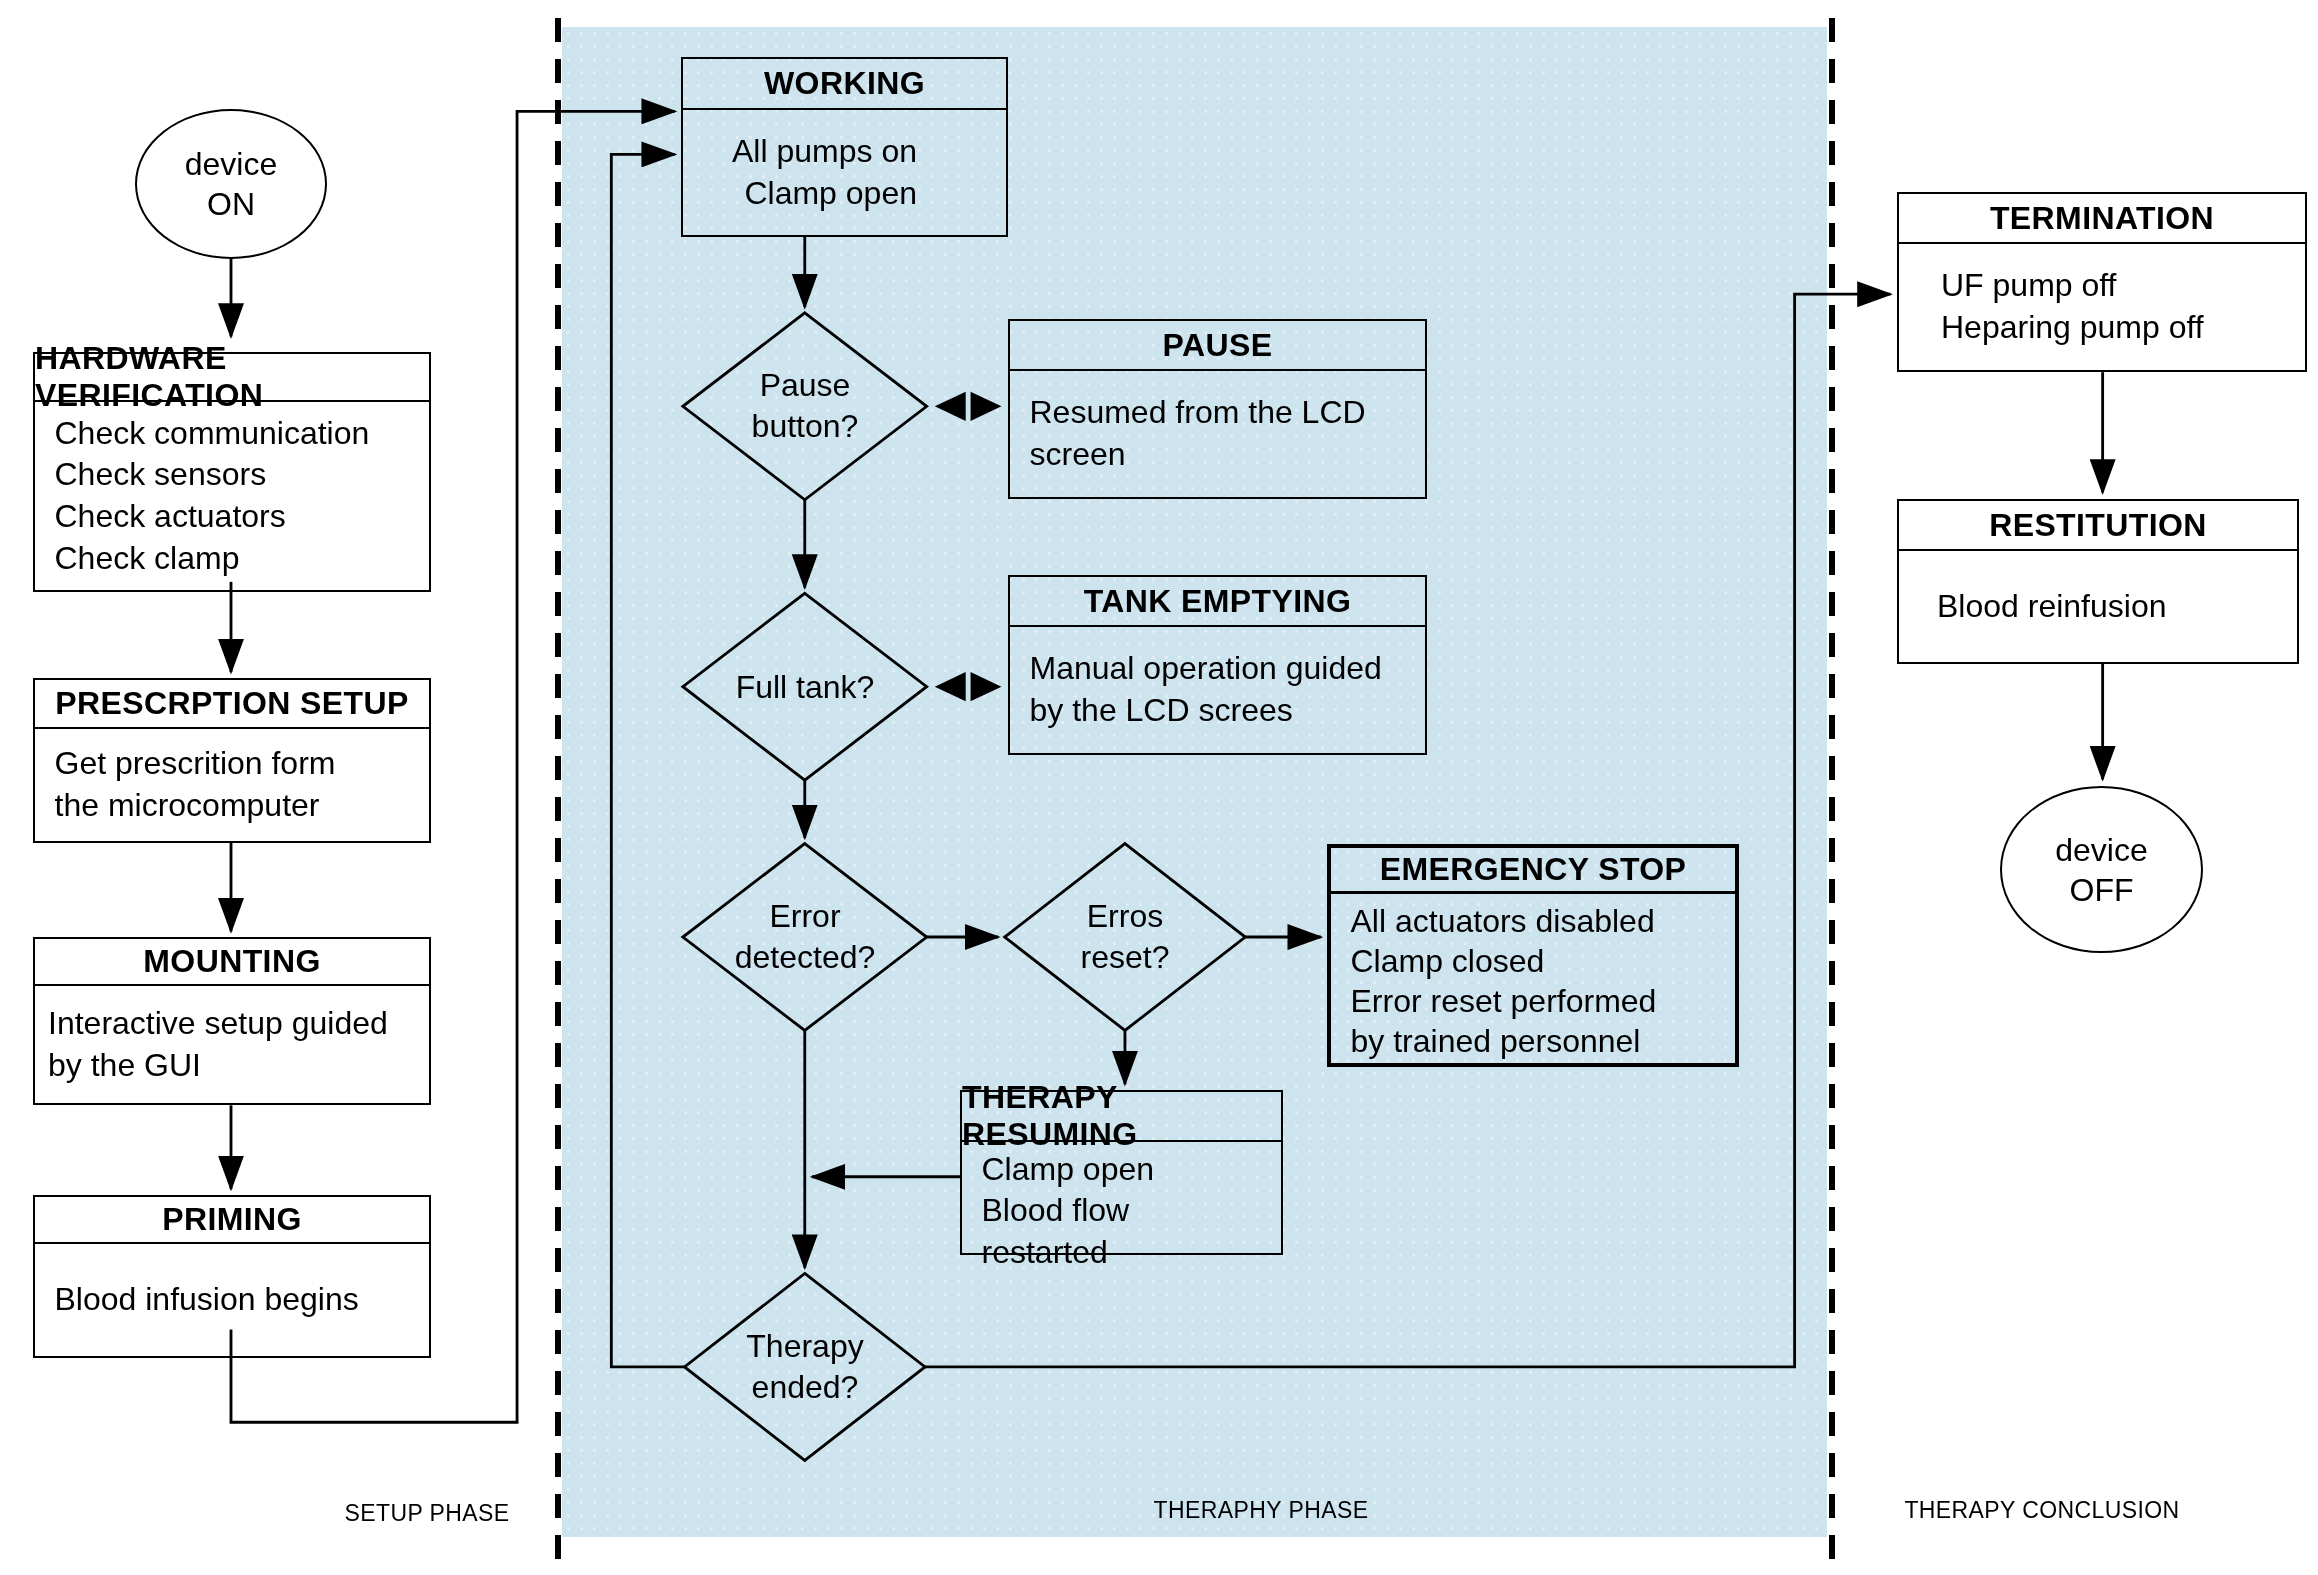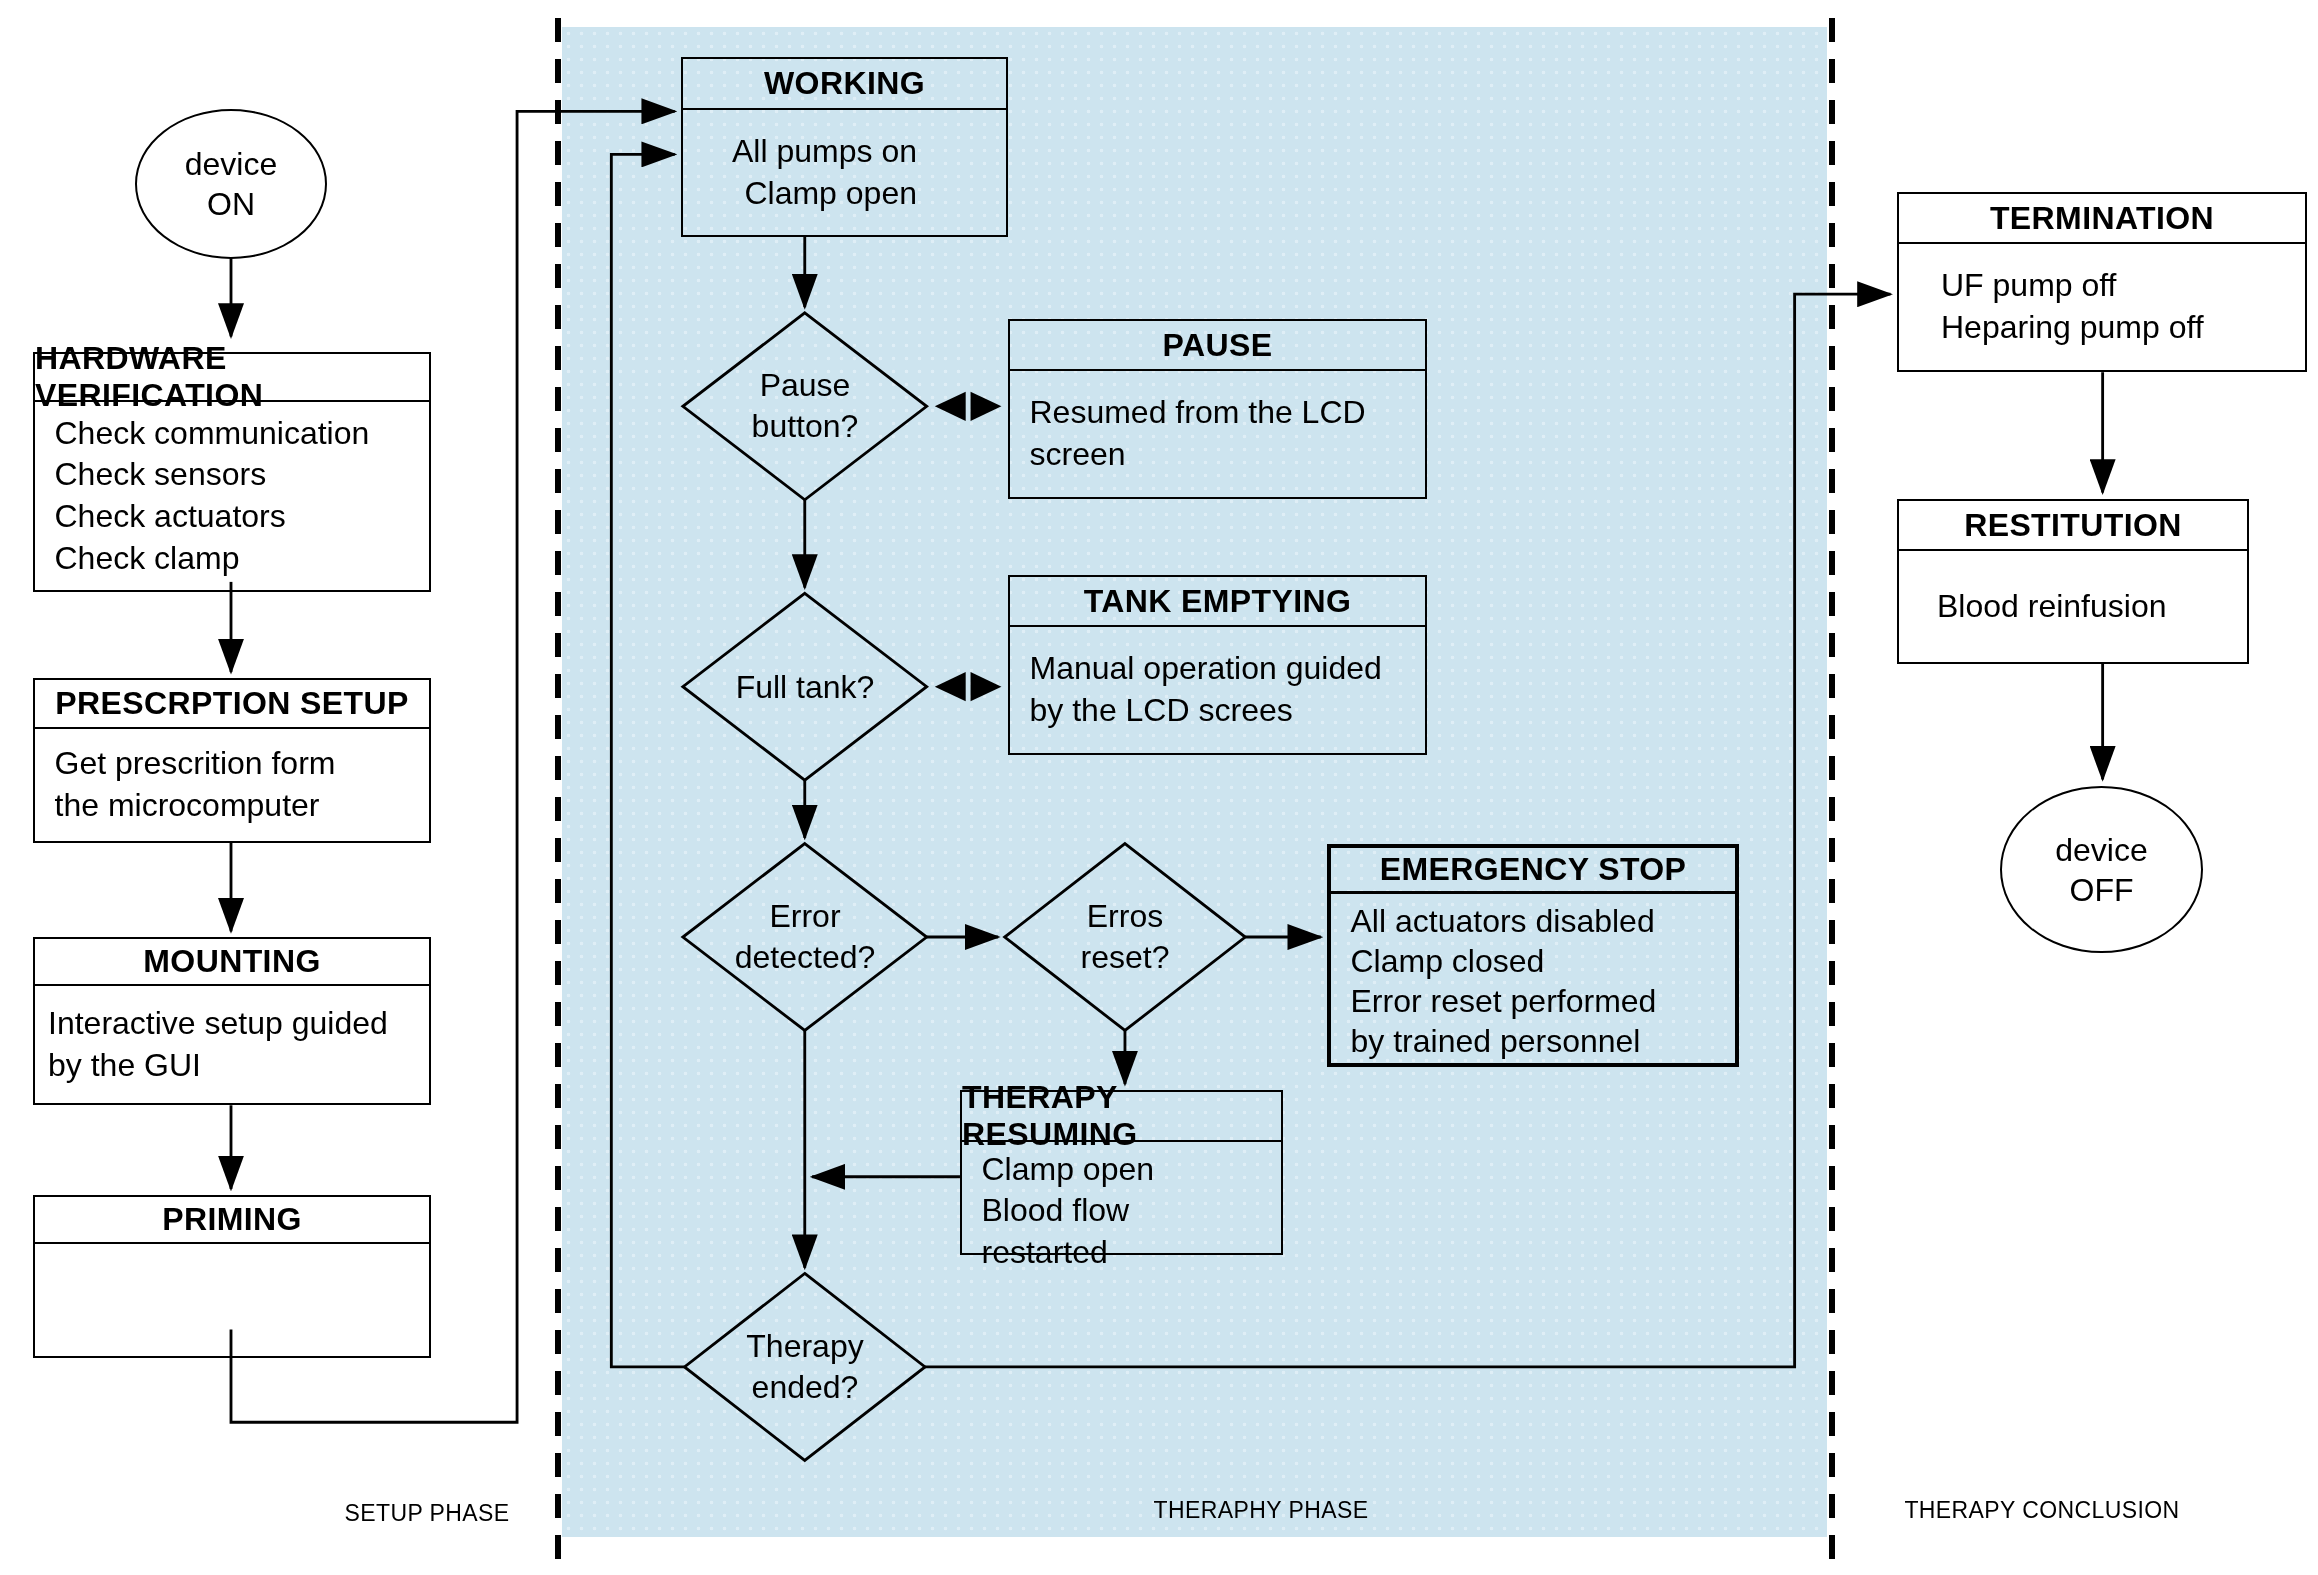--- a/index.html
+++ b/index.html
@@ -120,20 +120,21 @@
     <div class="node-body">Get prescrition form
 the microcomputer</div>
   </div>
   <div class="node" style="left:33px; top:937px; width:398px; height:168px;">
     <div class="node-title" style="height:47px;">MOUNTING</div>
     <div class="node-body" style="padding:6.5px 13px;">Interactive setup guided
 by the GUI</div>
   </div>
   <div class="node" style="left:33px; top:1195px; width:398px; height:163px;">
     <div class="node-title" style="height:47px;">PRIMING</div>
+    <div class="node-body">Blood infusion begins</div>
   </div>
 
   <div class="node" style="left:681px; top:57px; width:327px; height:180px;">
     <div class="node-title" style="height:51px;">WORKING</div>
     <div class="node-body" style="padding-left:49px;text-align:right;">All pumps on
 Clamp open</div>
   </div>
   <div class="node" style="left:1008px; top:319px; width:419px; height:180px;">
     <div class="node-title" style="height:50px;">PAUSE</div>
     <div class="node-body">Resumed from the LCD
@@ -155,21 +156,21 @@
     <div class="node-title" style="height:50px;">THERAPY RESUMING</div>
     <div class="node-body">Clamp open
 Blood flow restarted</div>
   </div>
 
   <div class="node" style="left:1897px; top:192px; width:410px; height:180px;">
     <div class="node-title" style="height:50px;">TERMINATION</div>
     <div class="node-body" style="padding-left:42px;">UF pump off
 Heparing pump off</div>
   </div>
-  <div class="node" style="left:1897px; top:499px; width:352px; height:165px;">
+  <div class="node" style="left:1897px; top:499px; width:402px; height:165px;">
     <div class="node-title" style="height:50px;">RESTITUTION</div>
     <div class="node-body" style="padding-left:38px;">Blood reinfusion</div>
   </div>
 
   <div class="decision-label" style="left:805px; top:406px;">Pause
 button?</div>
   <div class="decision-label" style="left:805px; top:687px;">Full tank?</div>
   <div class="decision-label" style="left:805px; top:937px;">Error
 detected?</div>
   <div class="decision-label" style="left:1125px; top:937px;">Erros

